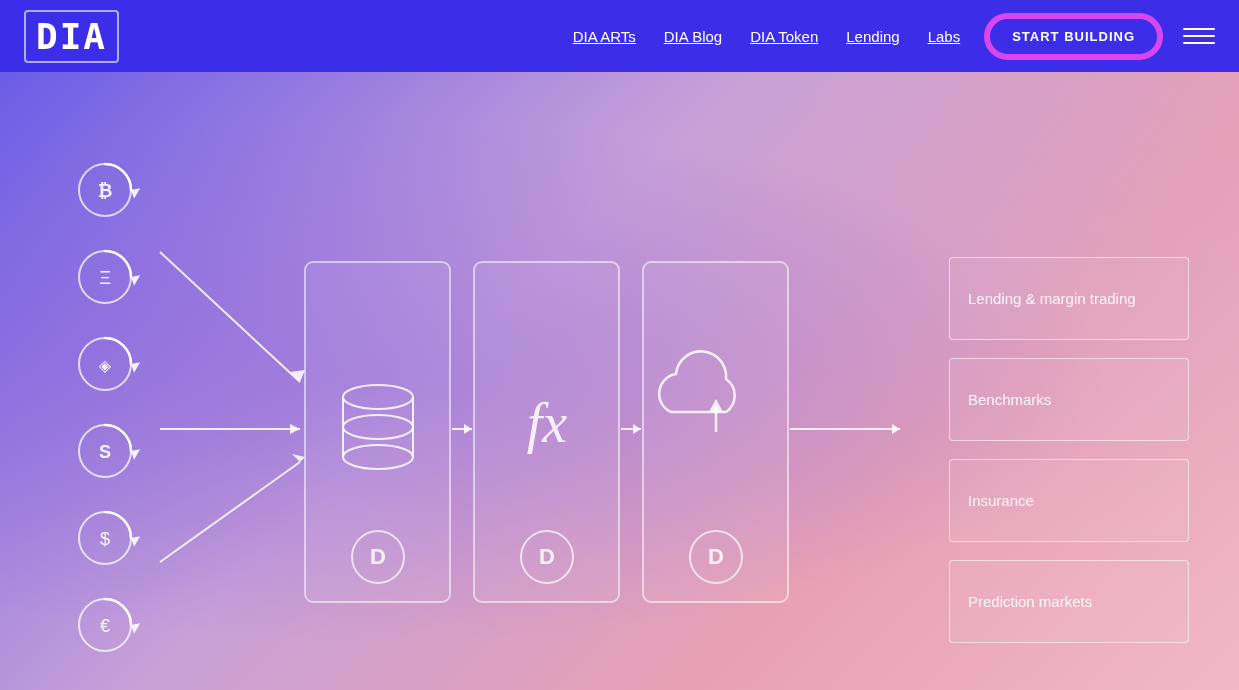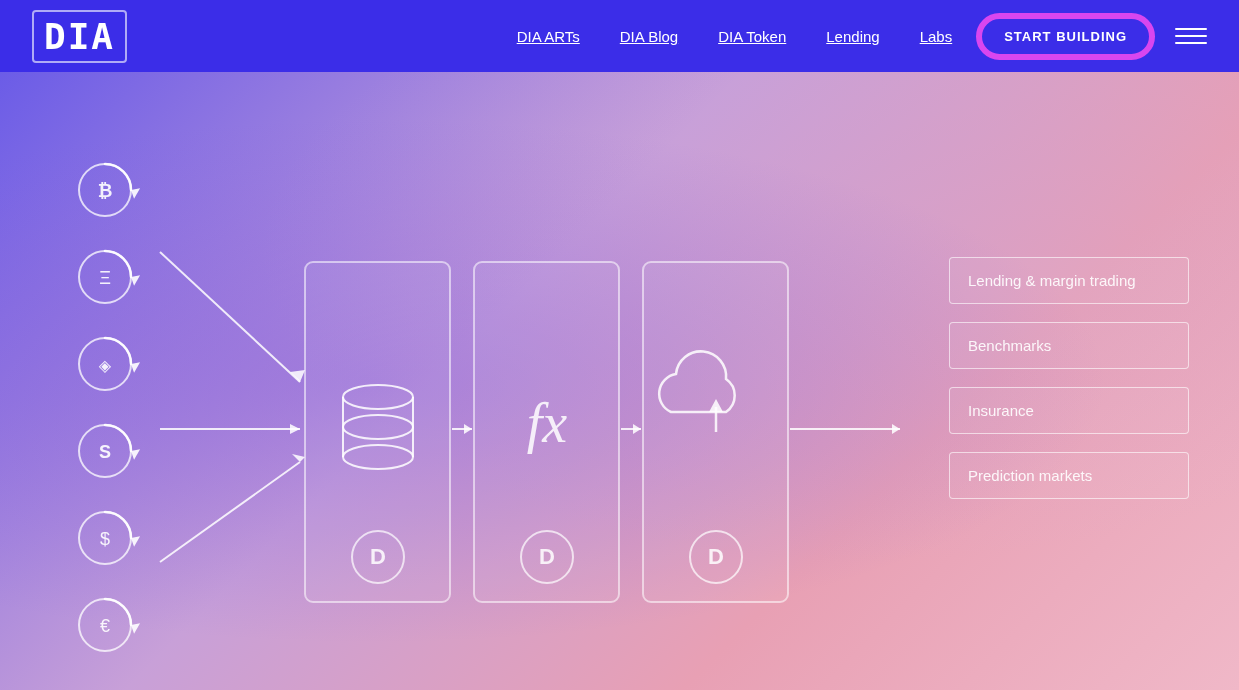--- a/index.html
+++ b/index.html
@@ -4,38 +4,38 @@
   <style>
     * { margin: 0; padding: 0; box-sizing: border-box; }
     body { width: 1239px; height: 690px; overflow: hidden; font-family: Arial, sans-serif; }
 
     
     .navbar {
       background: #3b2de8;
       height: 72px;
       display: flex;
       align-items: center;
-      padding: 0 32px;
+      padding: 0 24px;
       position: relative;
       z-index: 10;
     }
     .logo {
       color: #fff;
       font-size: 36px;
       font-weight: bold;
       letter-spacing: 2px;
       font-family: monospace;
       margin-right: auto;
       border: 2px solid rgba(255,255,255,0.6);
       padding: 4px 10px;
       border-radius: 4px;
     }
     .nav-links {
       display: flex;
-      gap: 40px;
+      gap: 28px;
       align-items: center;
       margin-right: 24px;
     }
     .nav-link {
       color: #fff;
       text-decoration: underline;
       font-size: 15px;
       cursor: pointer;
     }
     .start-btn {
@@ -89,21 +89,21 @@
       right: 50px;
       top: 185px;
       display: flex;
       flex-direction: column;
       gap: 18px;
     }
     .use-case-box {
       width: 240px;
       border: 1.5px solid rgba(255,255,255,0.6);
       border-radius: 4px;
-      padding: 14px 18px;
+      padding: 32px 18px;
       color: rgba(255,255,255,0.9);
       font-size: 15px;
       background: rgba(255,255,255,0.05);
     }
 
     
     .arrows-svg {
       position: absolute;
       left: 0;
       top: 0;

